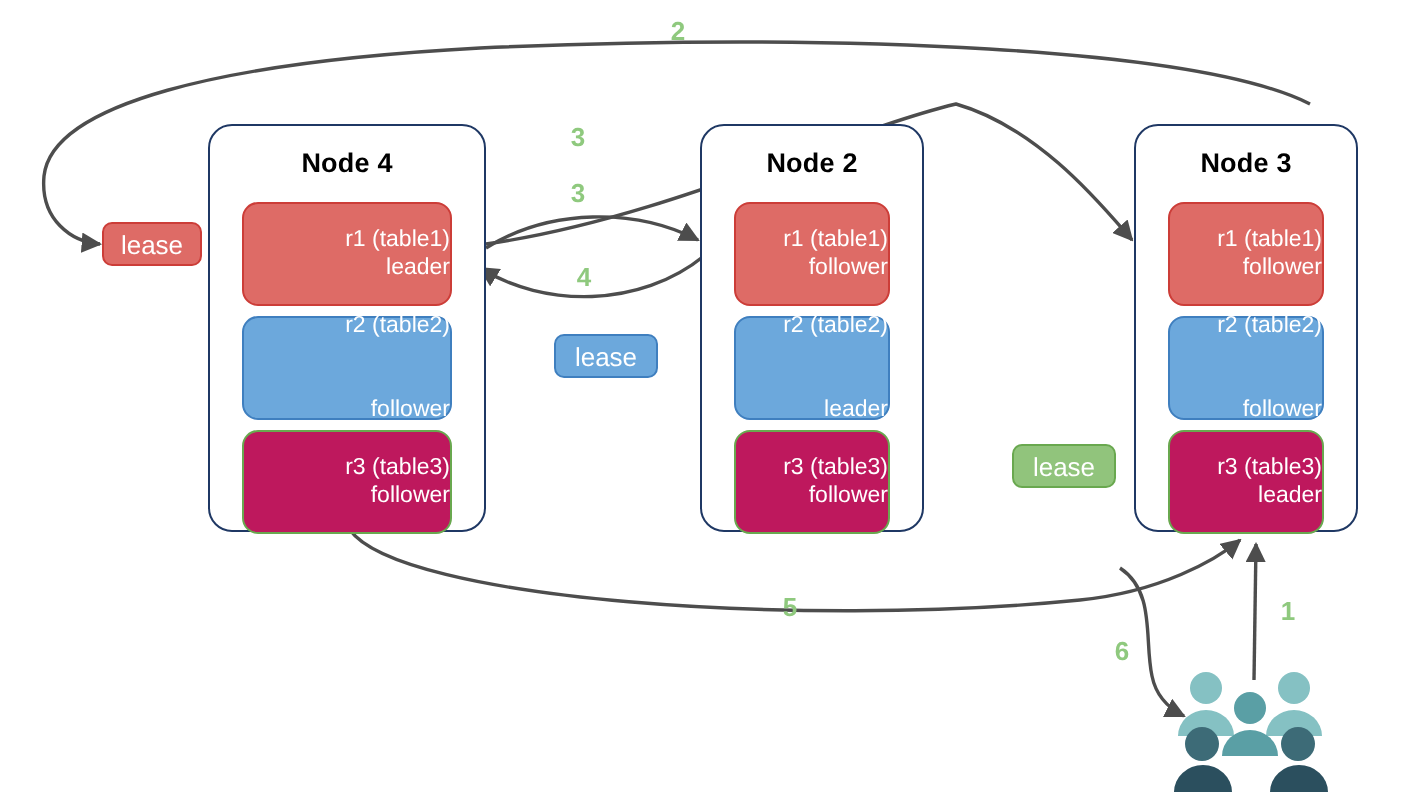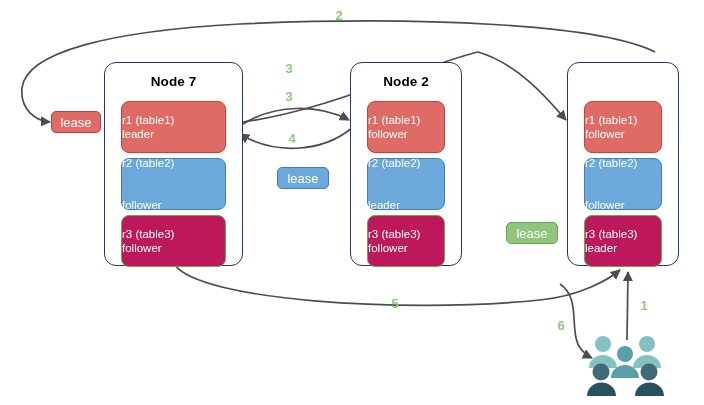--- a/index.html
+++ b/index.html
@@ -43,21 +43,21 @@
   }
   .replica {
     position: absolute;
     box-sizing: border-box;
     left: 16px;
     right: 16px;
     height: 52px;
     border-radius: 8px;
     display: flex;
     flex-direction: column;
-    align-items: flex-start;
+    align-items: flex-end;
     justify-content: center;
     color: #ffffff;
     font-size: 11.5px;
     line-height: 14px;
     text-align: center;
   }
   .replica .line2 { display: block; }
   .rep-red {
     background: #de6b66;
     border: 1.4px solid #cc3d38;
@@ -131,21 +131,21 @@
     <path d="M 352 128 C 320 154, 272 154, 240 134" fill="none" stroke="#4d4d4d" stroke-width="1.7" marker-end="url(#arrow)"></path>
 
     <path d="M 175 265 C 200 300, 400 314, 540 300 C 580 296, 608 280, 620 270" fill="none" stroke="#4d4d4d" stroke-width="1.7" marker-end="url(#arrow)"></path>
 
     <path d="M 627 340 L 628 272" fill="none" stroke="#4d4d4d" stroke-width="1.7" marker-end="url(#arrow)"></path>
 
     <path d="M 560 284 C 578 296, 572 320, 576 338 C 578 348, 584 354, 592 358" fill="none" stroke="#4d4d4d" stroke-width="1.7" marker-end="url(#arrow)"></path>
   </svg>
 
   <div class="node-box" style="left:104px; top:62px; width:139px; height:204px;">
-    <div class="node-title">Node 7</div>
+    <div class="node-title">Node 4</div>
     <div class="replica rep-red" style="top:38px;">
       <span>r1 (table1)</span>
       <span class="line2">leader</span>
     </div>
     <div class="replica rep-blue" style="top:95px;">
       <span>r2 (table2)</span>
       <span class="line2">follower</span>
     </div>
     <div class="replica rep-green" style="top:152px;">
       <span>r3 (table3)</span>
@@ -163,20 +163,21 @@
       <span>r2 (table2)</span>
       <span class="line2">leader</span>
     </div>
     <div class="replica rep-green" style="top:152px;">
       <span>r3 (table3)</span>
       <span class="line2">follower</span>
     </div>
   </div>
 
   <div class="node-box" style="left:567px; top:62px; width:112px; height:204px;">
+    <div class="node-title">Node 3</div>
     <div class="replica rep-red" style="top:38px;">
       <span>r1 (table1)</span>
       <span class="line2">follower</span>
     </div>
     <div class="replica rep-blue" style="top:95px;">
       <span>r2 (table2)</span>
       <span class="line2">follower</span>
     </div>
     <div class="replica rep-green" style="top:152px;">
       <span>r3 (table3)</span>

